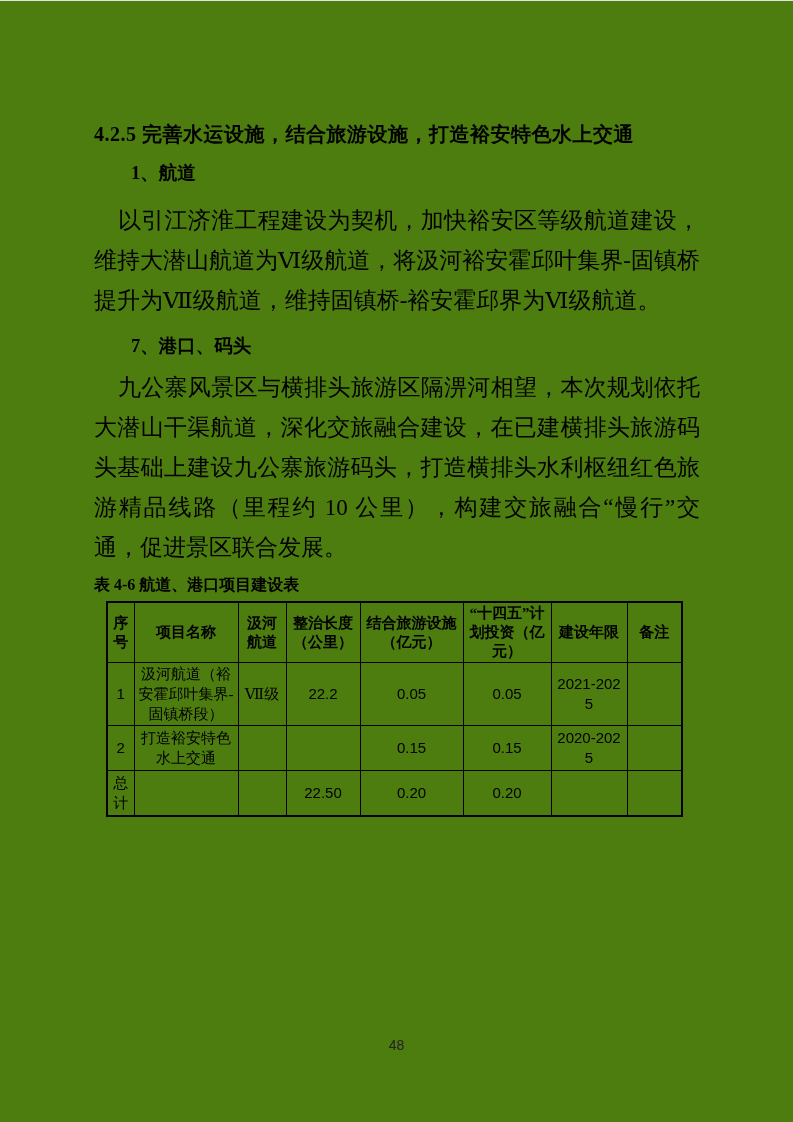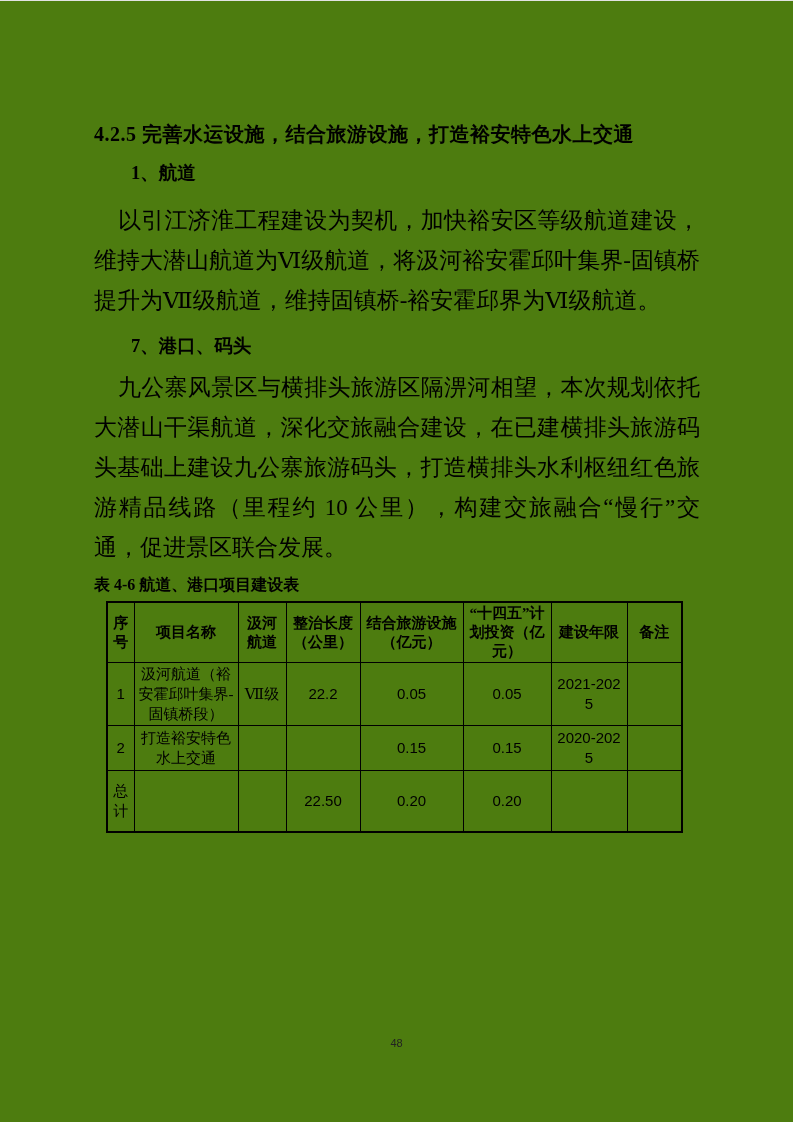--- a/index.html
+++ b/index.html
@@ -62,30 +62,30 @@
     padding:1px 2px;
     font-size:15px;
     line-height:20px;
     overflow:hidden;
     word-break:break-all;
   }
   table.project-table th { font-weight:bold; line-height:19px; }
   tr.hdr-row   { height:58px; }
   tr.data-row1 { height:62px; }
   tr.data-row2 { height:45px; }
-  tr.total-row { height:61px; }
+  tr.total-row { height:45px; }
   .num {
     font-family:"Liberation Sans","DejaVu Sans",sans-serif;
     font-size:14.5px;
   }
   .page-number {
     position:absolute;
     left:0; right:0; top:1036px;
     text-align:center;
-    font-size:11px;
+    font-size:14px;
     font-family:"Liberation Sans","DejaVu Sans",sans-serif;
     color:#222;
   }
 </style>
 </head>
 <body>
 
 <div class="page">
   <div class="content">
 

